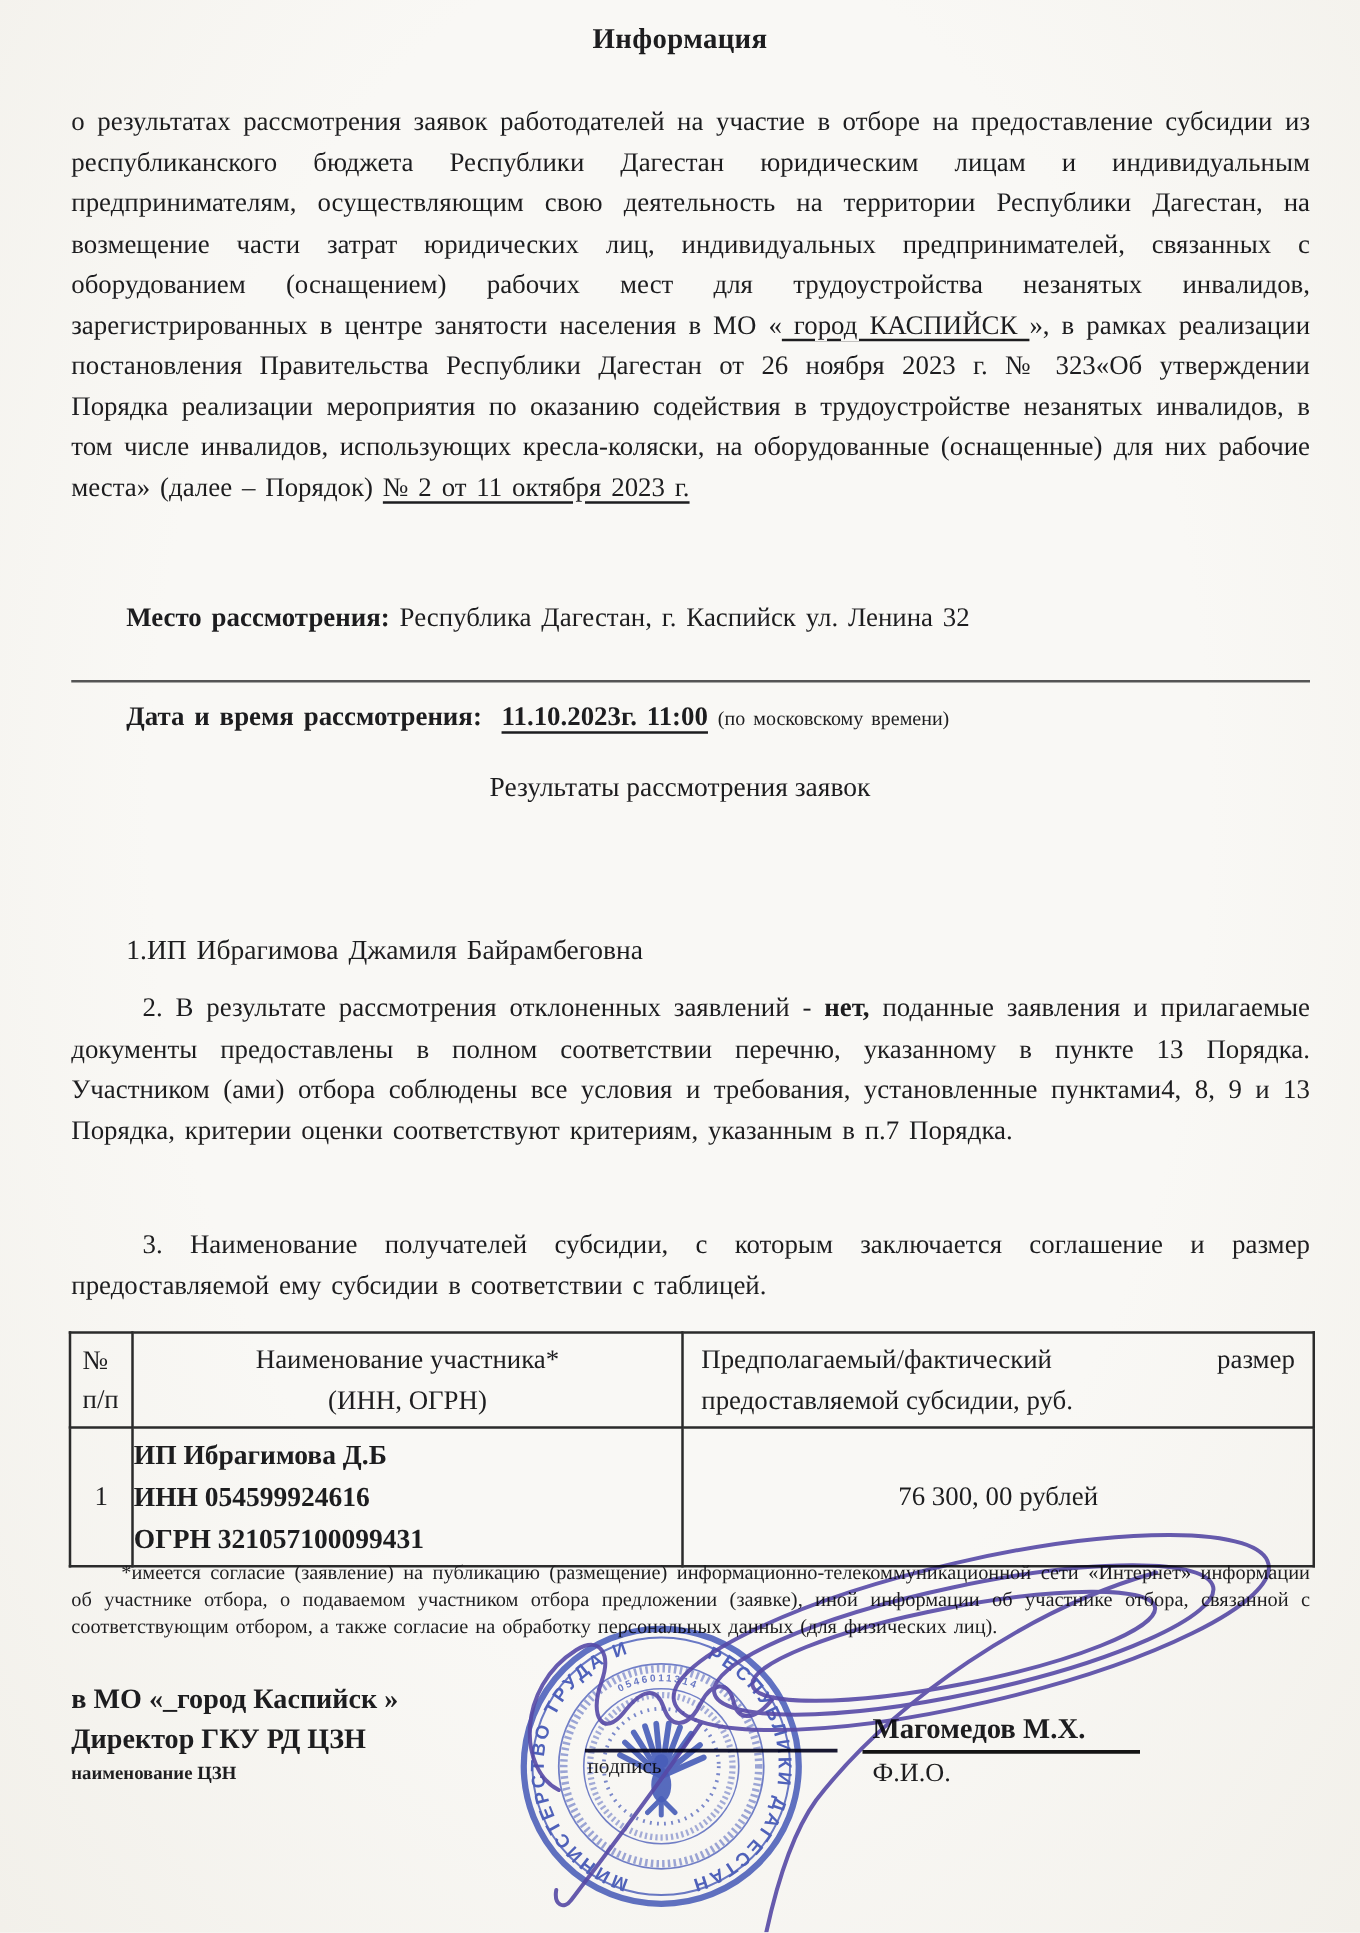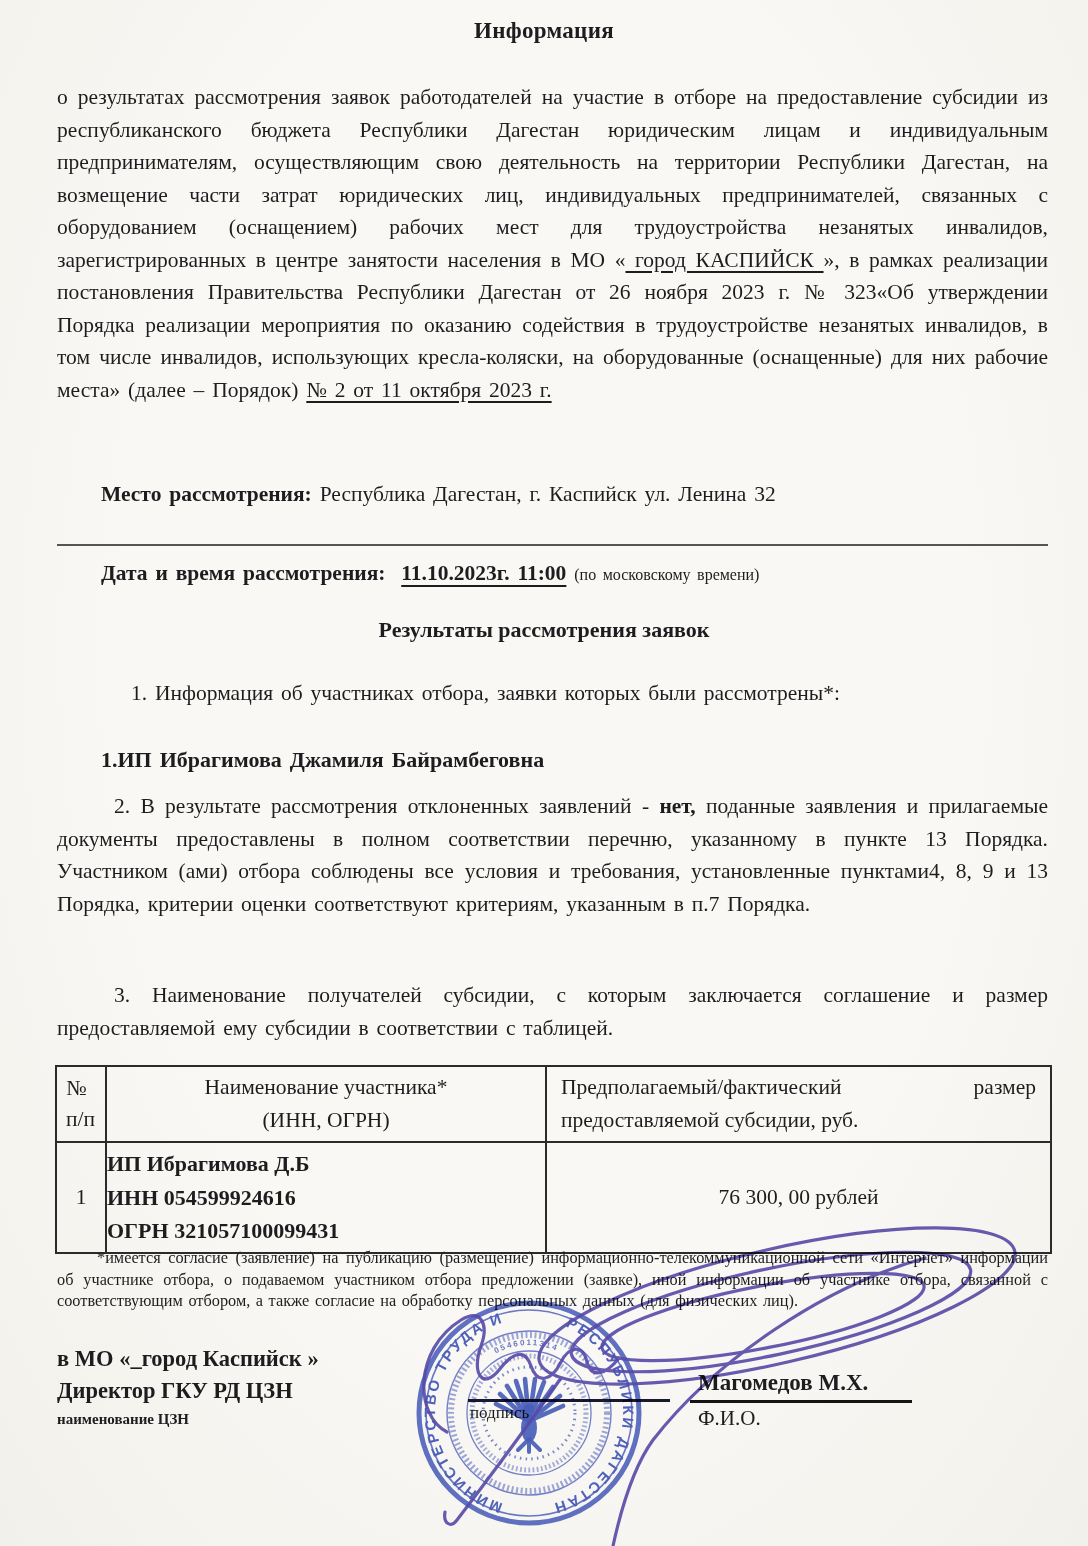--- a/index.html
+++ b/index.html
@@ -26,24 +26,24 @@
   }
   .intro{top:81px;}
   .u{text-decoration:underline;text-underline-offset:4px;}
   .place{top:478px;text-indent:44px;text-align:left;}
   .rule{top:544px;left:57px;width:991px;height:0;border-top:2px solid #555;}
   .datetime{top:557px;text-indent:44px;text-align:left;}
   .dt-value{text-decoration:underline;text-underline-offset:5px;}
   .dt-note{font-size:16px;font-weight:normal;}
   .results-heading{
     top:617px;left:0;width:100%;
-    text-align:center;font-weight:bold;font-size:22px;
+    text-align:center;font-weight:normal;font-size:22px;
   }
   .item1{top:677px;text-indent:74px;text-align:left;}
-  .participant{top:744px;text-indent:44px;font-weight:bold;font-size:22px;text-align:left;}
+  .participant{top:744px;text-indent:44px;font-weight:normal;font-size:22px;text-align:left;}
   .item2{top:790px;text-indent:57px;}
   .item3{top:979px;text-indent:57px;}
 
   table.doc-table{
     top:1065px;left:55px;width:997px;
     border-collapse:collapse;
     font-size:21.5px;
     table-layout:fixed;
   }
   .doc-table th,.doc-table td{
@@ -106,21 +106,20 @@
   <p class="abs doc-text intro"><span>о результатах рассмотрения заявок работодателей на участие в отборе на предоставление субсидии из республиканского бюджета Республики Дагестан юридическим лицам и индивидуальным предпринимателям, осуществляющим свою деятельность на территории Республики Дагестан, на возмещение части  затрат юридических лиц, индивидуальных предпринимателей, связанных с оборудованием (оснащением)  рабочих мест для трудоустройства незанятых инвалидов, зарегистрированных в центре занятости населения в МО «</span><span class="u"> город КАСПИЙСК </span><span>», в рамках реализации постановления Правительства Республики Дагестан от 26 ноября 2023 г. № 323«Об утверждении Порядка реализации мероприятия по оказанию содействия в трудоустройстве незанятых инвалидов, в том числе инвалидов, использующих кресла-коляски, на оборудованные (оснащенные) для них рабочие места» (далее – Порядок)  </span><span class="u">№ 2 от 11 октября 2023 г.</span></p>
 
   <p class="abs doc-text place"><b>Место рассмотрения:</b> <span>Республика Дагестан, г. Каспийск ул. Ленина 32</span></p>
 
   <div class="abs rule"></div>
 
   <p class="abs doc-text datetime"><b>Дата и время рассмотрения:</b>&nbsp; <b class="dt-value">11.10.2023г. 11:00</b> <span class="dt-note">(по московскому времени)</span></p>
 
   <div class="abs results-heading">Результаты рассмотрения заявок</div>
 
-  <p class="abs doc-text item1">1.  Информация об участниках отбора, заявки которых были рассмотрены*:</p>
 
   <p class="abs doc-text participant">1.ИП Ибрагимова Джамиля Байрамбеговна</p>
 
   <p class="abs doc-text item2"><span>2. В результате рассмотрения отклоненных заявлений - </span><b>нет,</b><span> поданные заявления и прилагаемые документы предоставлены в полном соответствии перечню, указанному в пункте 13 Порядка. Участником (ами) отбора соблюдены все условия и требования, установленные пунктами4, 8, 9 и 13 Порядка, критерии оценки соответствуют критериям, указанным в п.7 Порядка.</span></p>
 
   <p class="abs doc-text item3">3. Наименование получателей субсидии, с которым заключается соглашение и размер предоставляемой ему субсидии в соответствии с таблицей.</p>
 
   <table class="abs doc-table">
     <colgroup>
         <col class="c1">

